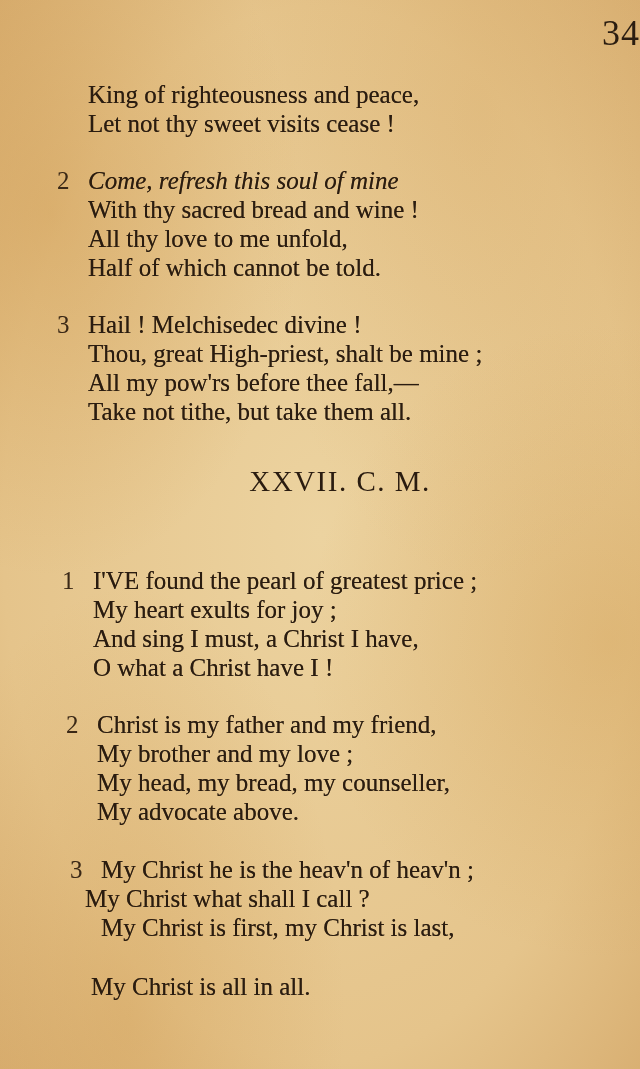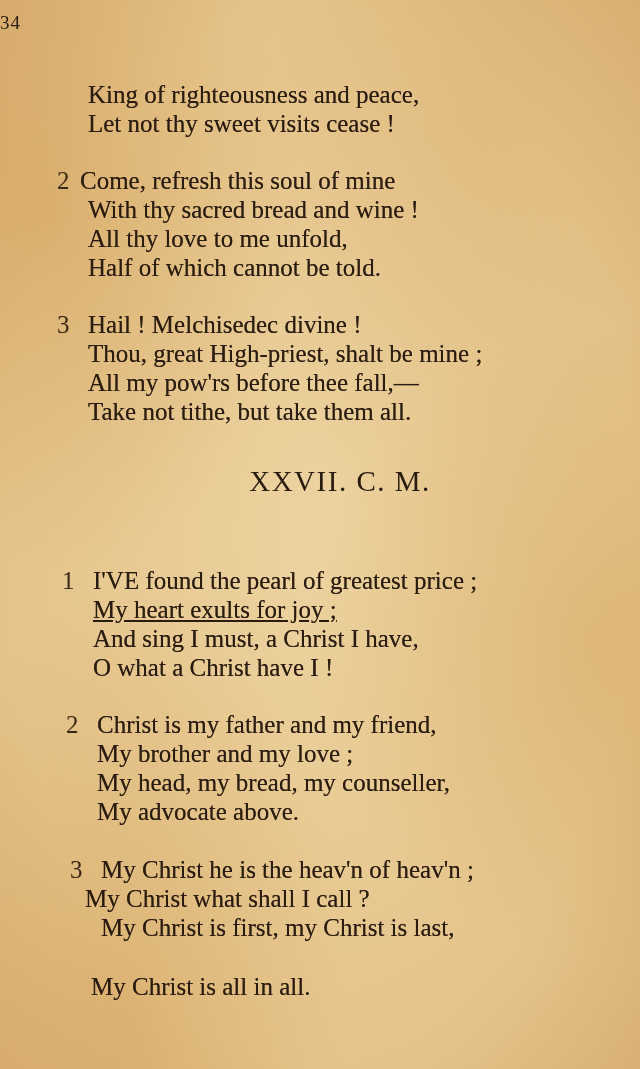--- a/index.html
+++ b/index.html
@@ -22,22 +22,22 @@
     }
     .page {
       position: absolute;
       inset: 0;
     }
     .page-number {
       position: absolute;
       top: 12px;
       left: 0;
       width: 100%;
-      text-align: left;
-      font-size: 19px;
+      text-align: right;
+      font-size: 36px;
       letter-spacing: 1px;
       color: #2b1d10;
     }
     .line {
       position: absolute;
       white-space: nowrap;
       font-size: 25px;
       line-height: 29px;
       color: #2a1c10;
       text-shadow: 0 0 0.6px rgba(40,25,10,0.7);
@@ -83,41 +83,41 @@
 
   <div class="page-number">34</div>
 
   <div>
     <div class="line" style="top:80px; left:88px;">King of righteousness and peace,</div>
     <div class="line" style="top:109px; left:88px;">Let not thy sweet visits cease !</div>
   </div>
 
   <div>
     <div class="verse-num" style="top:166px; left:57px;">2</div>
-    <div class="line" style="top:166px; left:80px;">Come, refresh this soul of mine</div>
+    <div class="line" style="top:166px; left:88px;font-style:italic;">Come, refresh this soul of mine</div>
     <div class="line" style="top:195px; left:88px;">With thy sacred bread and wine !</div>
     <div class="line" style="top:224px; left:88px;">All thy love to me unfold,</div>
     <div class="line" style="top:253px; left:88px;">Half of which cannot be told.</div>
   </div>
 
   <div>
     <div class="verse-num" style="top:310px; left:57px;">3</div>
     <div class="line" style="top:310px; left:88px;">Hail ! Melchisedec divine !</div>
     <div class="line" style="top:339px; left:88px;">Thou, great High-priest, shalt be mine ;</div>
     <div class="line" style="top:368px; left:88px;">All my pow'rs before thee fall,—</div>
     <div class="line" style="top:397px; left:88px;">Take not tithe, but take them all.</div>
   </div>
 
   <div class="hymn-heading">XXVII. C. M.</div>
 
 
   <div>
     <div class="verse-num" style="top:566px; left:62px;">1</div>
     <div class="line" style="top:566px; left:93px;">I'VE found the pearl of greatest price ;</div>
-    <div class="line" style="top:595px; left:93px;text-decoration:underline;">My heart exults for joy ;</div>
+    <div class="line" style="top:595px; left:93px;">My heart exults for joy ;</div>
     <div class="line" style="top:624px; left:93px;">And sing I must, a Christ I have,</div>
     <div class="line" style="top:653px; left:93px;">O what a Christ have I !</div>
   </div>
 
   <div>
     <div class="verse-num" style="top:710px; left:66px;">2</div>
     <div class="line" style="top:710px; left:97px;">Christ is my father and my friend,</div>
     <div class="line" style="top:739px; left:97px;">My brother and my love ;</div>
     <div class="line" style="top:768px; left:97px;">My head, my bread, my counseller,</div>
     <div class="line" style="top:797px; left:97px;">My advocate above.</div>

